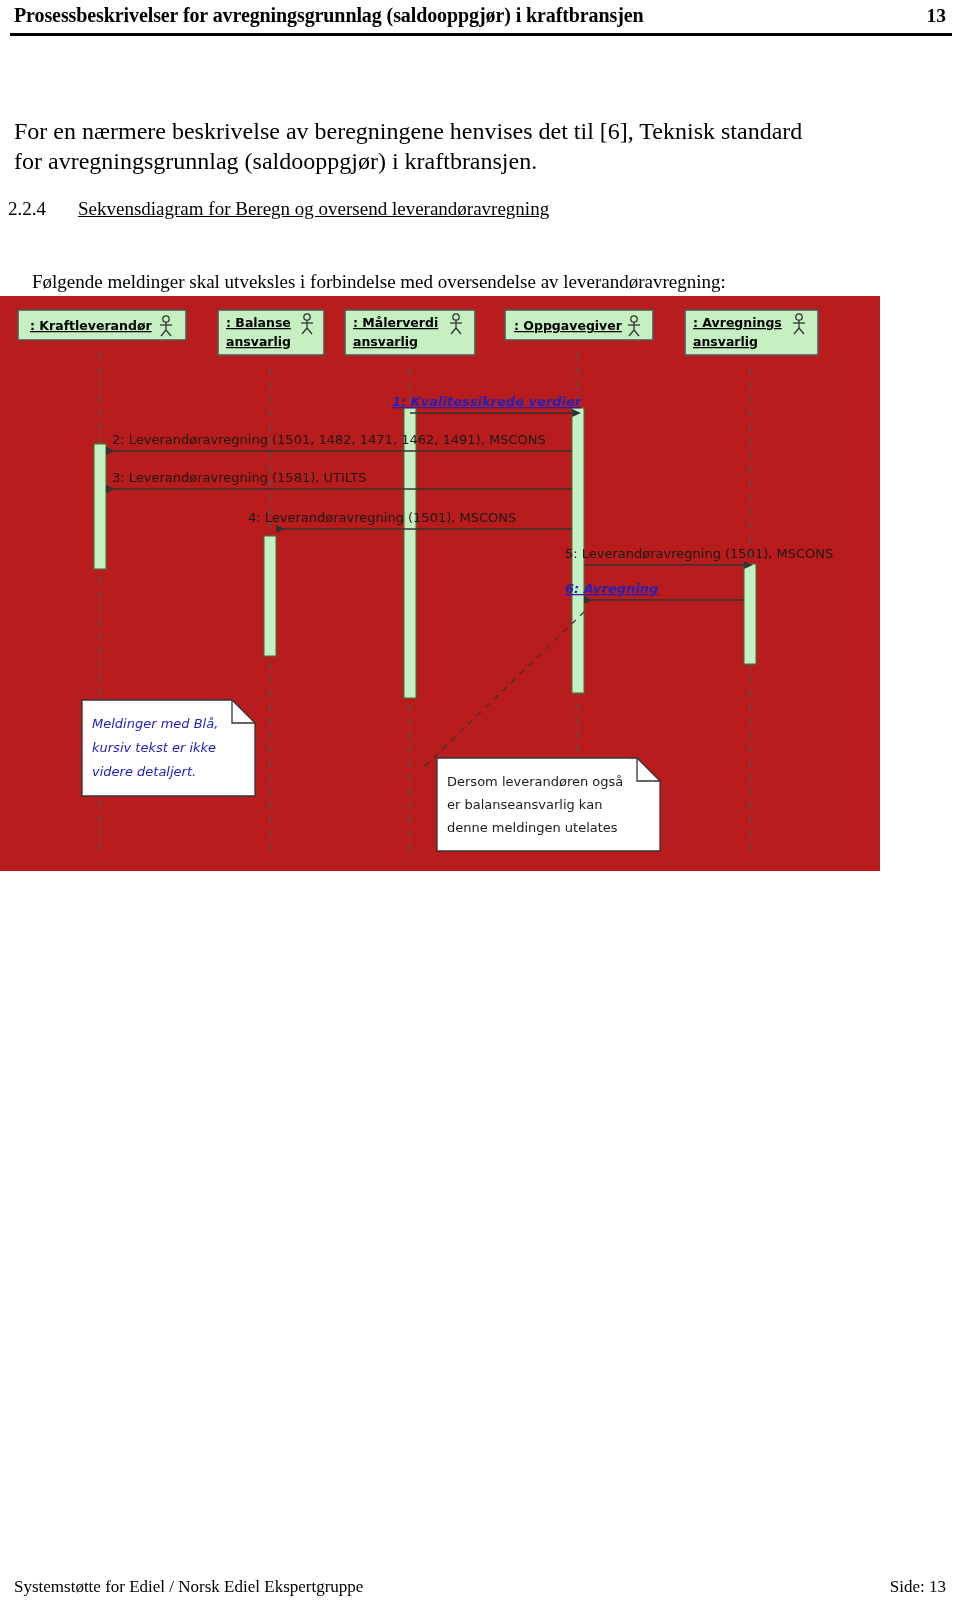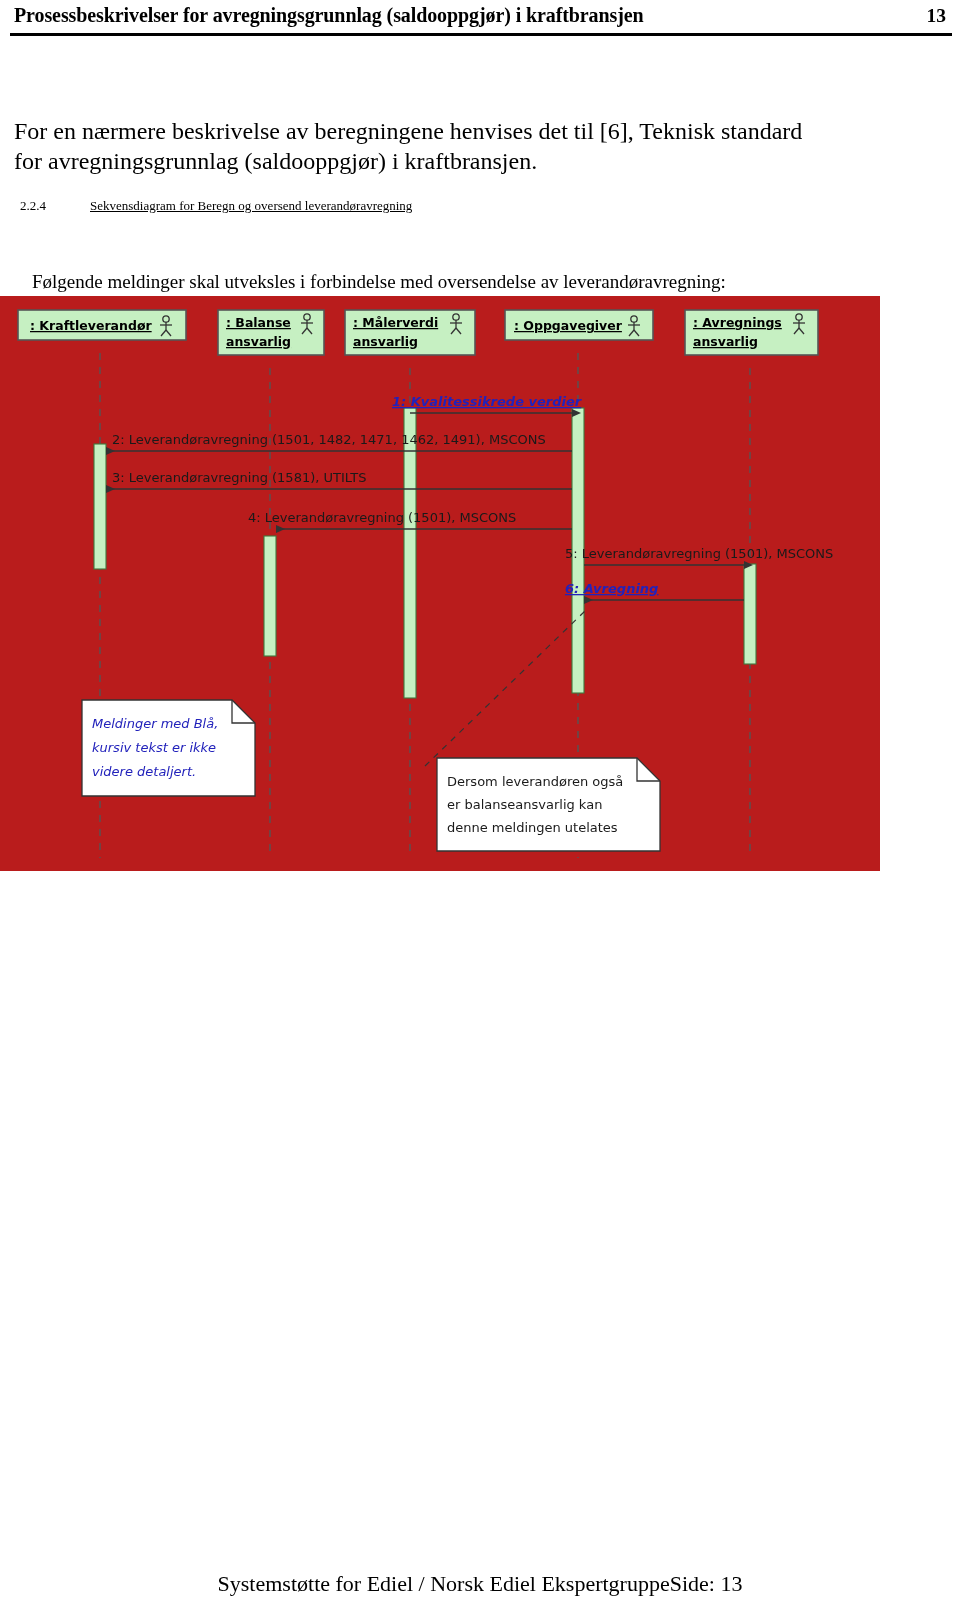--- a/index.html
+++ b/index.html
@@ -41,23 +41,23 @@
   
   .intro-para {
     position: absolute;
     left: 14px; top: 92px; width: 800px;
     font-size: 24px;
     line-height: 30px;
   }
 
   .section-heading {
     position: absolute;
-    left: 20px; top: 198px;
+    left: 8px; top: 198px;
     display: flex; align-items: baseline;
-    font-size: 13px;
+    font-size: 19px;
   }
   .section-heading .secnum { width: 70px; display: inline-block; }
   .section-heading .sectitle { text-decoration: underline; }
 
   .lead-para {
     position: absolute;
     left: 32px; top: 248px; width: 860px;
     font-size: 19px;
     line-height: 30px;
   }
@@ -100,22 +100,22 @@
     font-family: "DejaVu Sans", sans-serif;
     font-size: 13px;
     font-style: italic;
     fill: #2222bb;
   }
 
   
   .page-footer {
     position: absolute;
     left: 14px; right: 14px; bottom: 16px;
-    display: flex; align-items: baseline; justify-content: center;
-    font-size: 22px;
+    display: flex; align-items: baseline; justify-content: space-between;
+    font-size: 17px;
   }
 </style>
 </head>
 <body>
 
 <div class="page-header">
   <span class="title">Prosessbeskrivelser for avregningsgrunnlag (saldooppgjør) i kraftbransjen</span>
   <span class="pageno">13</span>
 </div>
 <div class="header-rule"></div>

